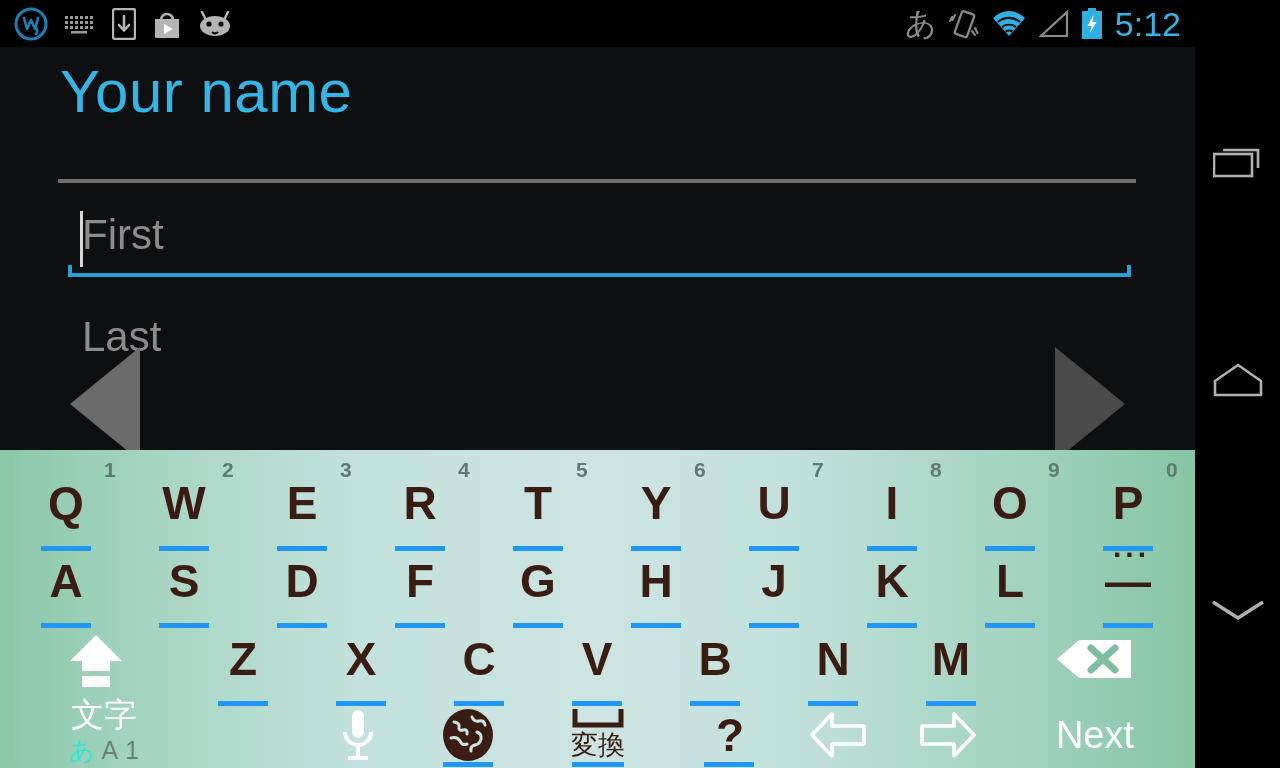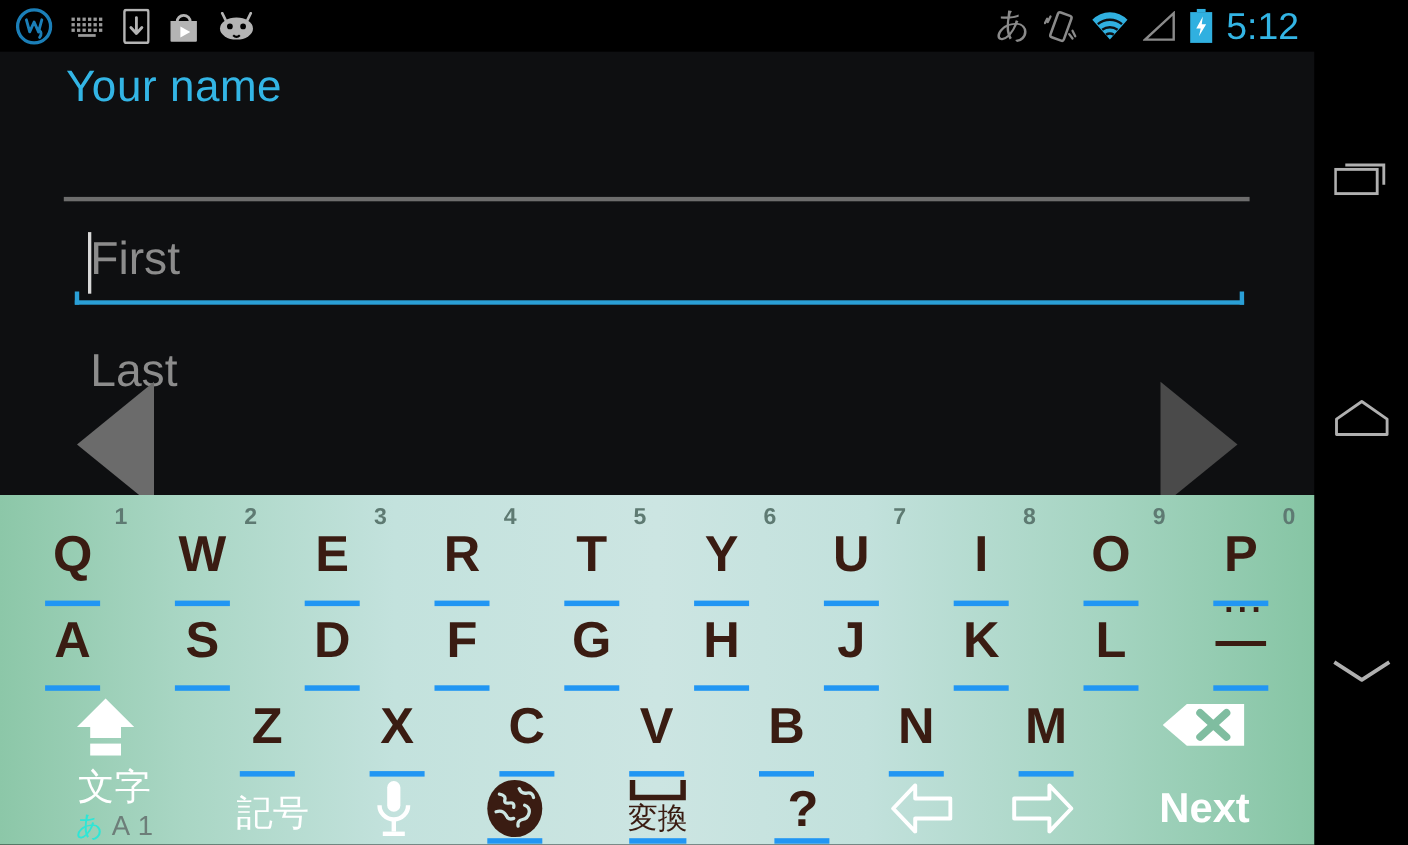--- a/index.html
+++ b/index.html
@@ -13,21 +13,21 @@
   .sb-left { display:flex; align-items:center; gap:16px; padding-left:14px; }
   .sb-right { margin-left:auto; display:flex; align-items:center; gap:12px; padding-right:14px; }
   .sb-icon { display:block; }
   .sb-clock { color:#33b5e5; font-size:34px; letter-spacing:0px; line-height:1;
     font-family:"Liberation Sans", sans-serif; }
   .ime-ind { color:#8a8a8a; font-size:31px; line-height:1; font-family:"DejaVu Sans", sans-serif; }
 
   
   #content { position:absolute; left:0; top:47px; width:1195px; height:403px;
     background:#0e0f11; overflow:hidden; }
-  #page-title { position:absolute; left:60px; top:10px; font-size:40px; color:#33b5e5;
+  #page-title { position:absolute; left:60px; top:10px; font-size:60px; color:#33b5e5;
     font-weight:300; letter-spacing:0.5px; }
   #divider { position:absolute; left:58px; top:132px; width:1078px; height:4px;
     background:#6d6d6d; }
   .field { position:absolute; left:68px; width:1063px; }
   #field-first { top:160px; }
   #field-last  { top:262px; }
   .field-box { position:relative; height:70px; }
   .field-text { position:absolute; left:14px; top:4px; font-size:42px; color:#8c8c8c;
     font-weight:300; }
   .caret { position:absolute; left:12px; top:4px; width:3px; height:56px; background:#d8d8d8; }
@@ -52,21 +52,21 @@
   .kchar { color:#3a1c12; font-size:46px; font-weight:bold; line-height:1; }
   .kchar-dash { color:#3a1c12; font-size:46px; font-weight:bold; line-height:1; }
   .khint { position:absolute; color:#5e7a72; font-size:21px; font-weight:bold; line-height:1; }
   .kbar { position:absolute; height:5px; background:#2196f3; }
   .kdots { position:absolute; color:#3a1c12; font-size:30px; font-weight:bold;
     letter-spacing:4px; line-height:1; }
   .klabel-jp { color:#ffffff; font-size:33px; line-height:1;
     font-family:"DejaVu Sans", sans-serif; }
   .klabel-jp-dark { color:#3a1c12; font-size:27px; line-height:1;
     font-family:"DejaVu Sans", sans-serif; }
-  .klabel-next { color:#ffffff; font-size:38px; line-height:1;font-weight:bold; }
+  .klabel-next { color:#ffffff; font-size:38px; line-height:1; }
   .mode-row { display:flex; align-items:baseline; gap:7px; justify-content:center; }
   .mode-a { color:#2ee6d6; font-size:25px; font-family:"DejaVu Sans", sans-serif; }
   .mode-o { color:#6d7e79; font-size:25px; }
 
   
   #navbar { position:absolute; left:1195px; top:0; width:85px; height:768px; background:#000; }
   .nav-btn { position:absolute; left:0; width:85px; display:flex;
     align-items:center; justify-content:center; }
   #nav-recents { top:120px; height:80px; }
   #nav-home { top:340px; height:80px; }
@@ -336,23 +336,20 @@
 
     <div class="key" style="left:42px;top:252px;width:124px;height:60px;flex-direction:column;gap:3px;">
       <span class="klabel-jp">文字</span>
       <span class="mode-row">
         <span class="mode-a">あ</span>
         <span class="mode-o">A</span>
         <span class="mode-o">1</span>
       </span>
     </div>
 
-    <div class="key" style="left:190px;top:260px;width:116px;height:56px;">
-      <span class="klabel-jp">記号</span>
-    </div>
 
     <div class="key" style="left:303px;top:258px;width:110px;height:58px;">
       <svg width="34" height="54" viewBox="0 0 34 54">
         <rect x="11" y="0" width="12" height="28" rx="6" fill="#ffffff"></rect>
         <path d="M4 22 a13 13 0 0 0 26 0" fill="none" stroke="#ffffff" stroke-width="4"></path>
         <rect x="15" y="35" width="4" height="11" fill="#ffffff"></rect>
         <rect x="7" y="46" width="20" height="4" fill="#ffffff"></rect>
       </svg>
     </div>
 

